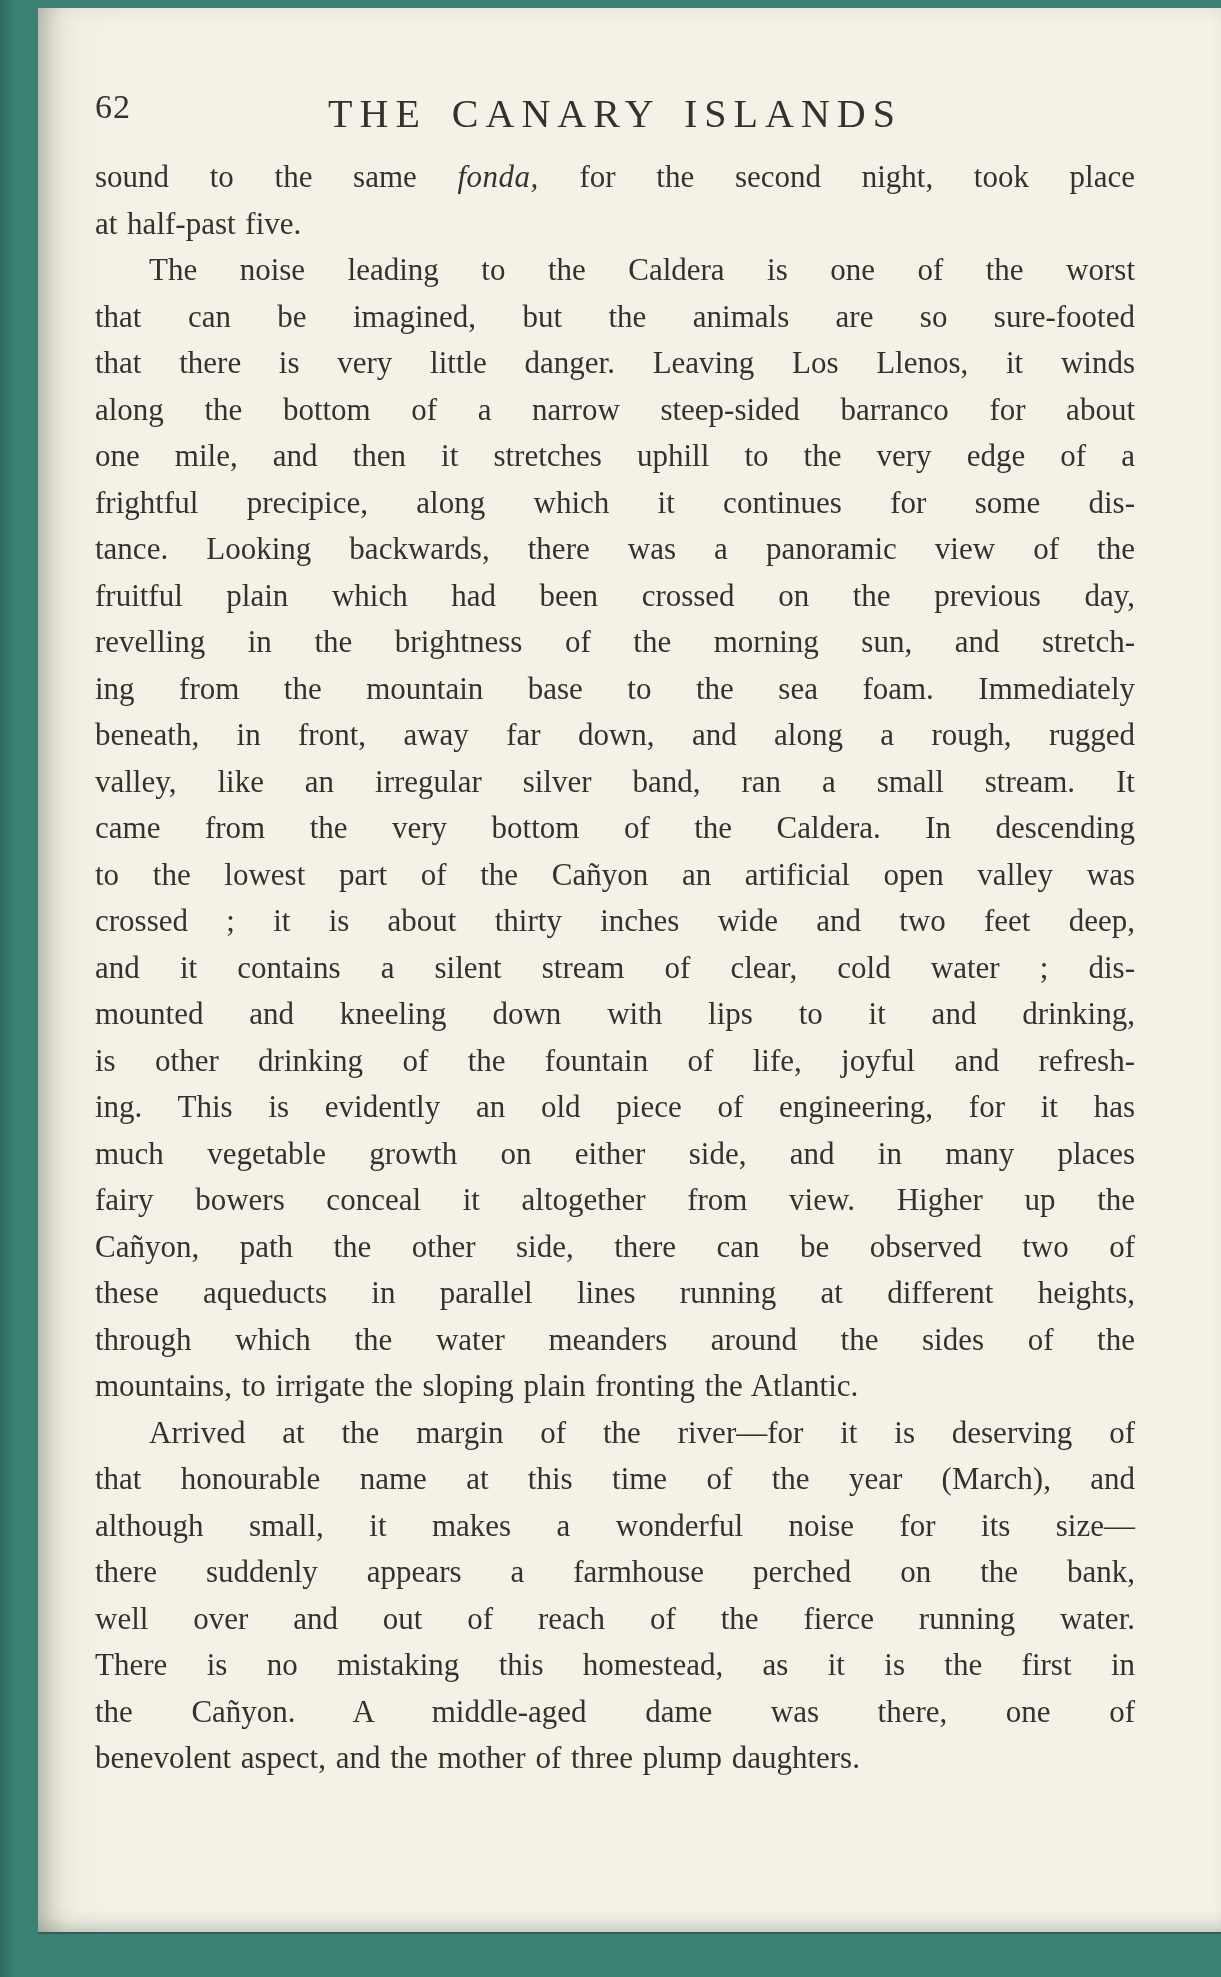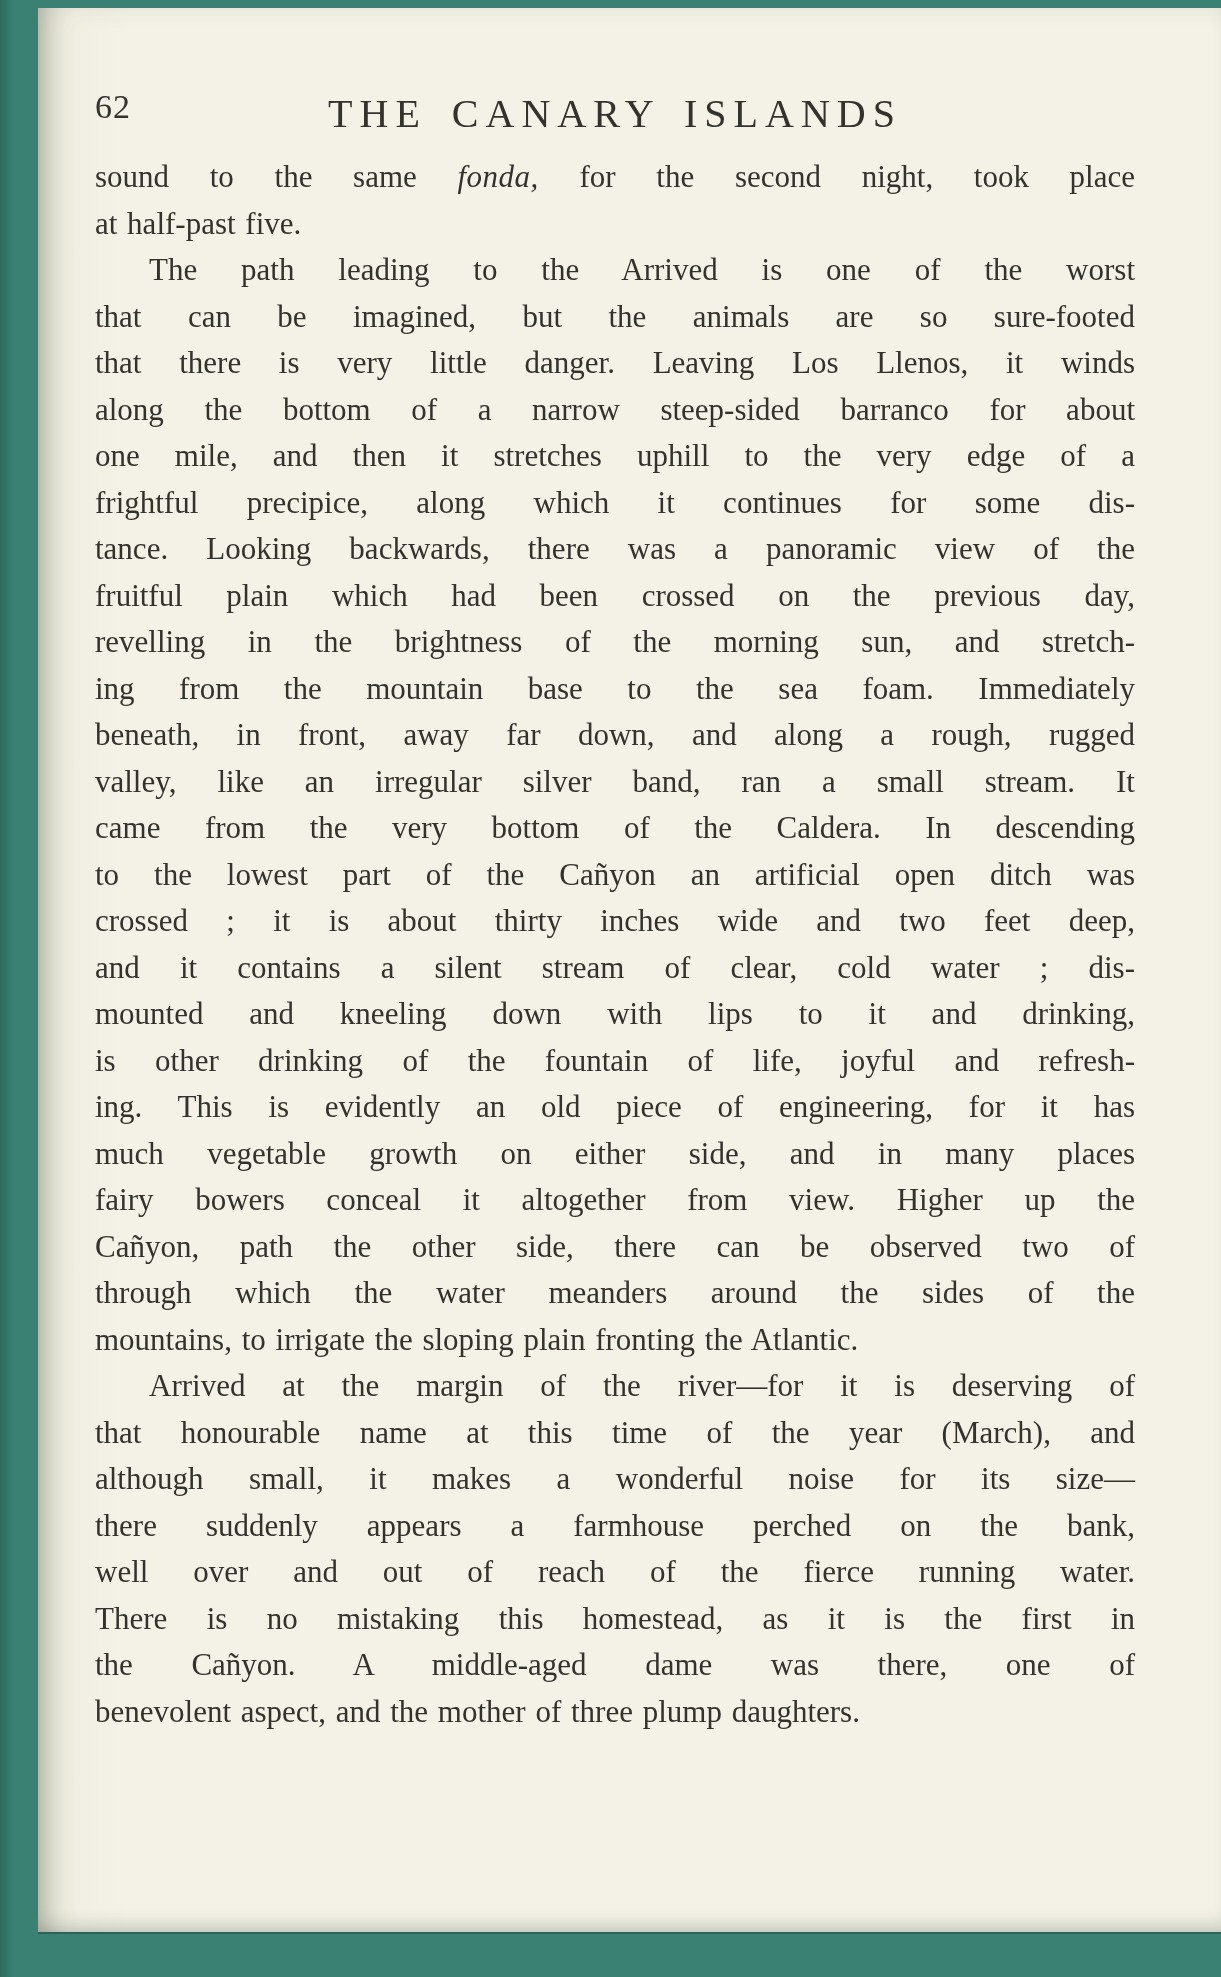--- a/index.html
+++ b/index.html
@@ -74,42 +74,43 @@
   <div class="running-head">
     <span class="page-number">62</span>
     <span class="head-title">THE CANARY ISLANDS</span>
   </div>
   <div class="text-block">
       <div class="paragraph">
         <div class="line">sound to the same <em>fonda,</em> for the second night, took place</div>
         <div class="line last">at half-past five.</div>
       </div>
       <div class="paragraph">
-        <div class="line indent">The path leading to the Arrived is one of the worst</div>
+        <div class="line indent">The noise leading to the Caldera is one of the worst</div>
         <div class="line">that can be imagined, but the animals are so sure-footed</div>
         <div class="line">that there is very little danger.  Leaving Los Llenos, it winds</div>
         <div class="line">along the bottom of a narrow steep-sided barranco for about</div>
         <div class="line">one mile, and then it stretches uphill to the very edge of a</div>
         <div class="line">frightful precipice, along which it continues for some dis-</div>
         <div class="line">tance.  Looking backwards, there was a panoramic view of the</div>
         <div class="line">fruitful plain which had been crossed on the previous day,</div>
         <div class="line">revelling in the brightness of the morning sun, and stretch-</div>
         <div class="line">ing from the mountain base to the sea foam.  Immediately</div>
         <div class="line">beneath, in front, away far down, and along a rough, rugged</div>
         <div class="line">valley, like an irregular silver band, ran a small stream.  It</div>
         <div class="line">came from the very bottom of the Caldera.  In descending</div>
-        <div class="line">to the lowest part of the Cañyon an artificial open ditch was</div>
+        <div class="line">to the lowest part of the Cañyon an artificial open valley was</div>
         <div class="line">crossed ; it is about thirty inches wide and two feet deep,</div>
         <div class="line">and it contains a silent stream of clear, cold water ; dis-</div>
         <div class="line">mounted and kneeling down with lips to it and drinking,</div>
         <div class="line">is other drinking of the fountain of life, joyful and refresh-</div>
         <div class="line">ing.  This is evidently an old piece of engineering, for it has</div>
         <div class="line">much vegetable growth on either side, and in many places</div>
         <div class="line">fairy bowers conceal it altogether from view.  Higher up the</div>
         <div class="line">Cañyon, path the other side, there can be observed two of</div>
+        <div class="line">these aqueducts in parallel lines running at different heights,</div>
         <div class="line">through which the water meanders around the sides of the</div>
         <div class="line last">mountains, to irrigate the sloping plain fronting the Atlantic.</div>
       </div>
       <div class="paragraph">
         <div class="line indent">Arrived at the margin of the river—for it is deserving of</div>
         <div class="line">that honourable name at this time of the year (March), and</div>
         <div class="line">although small, it makes a wonderful noise for its size—</div>
         <div class="line">there suddenly appears a farmhouse perched on the bank,</div>
         <div class="line">well over and out of reach of the fierce running water.</div>
         <div class="line">There is no mistaking this homestead, as it is the first in</div>

